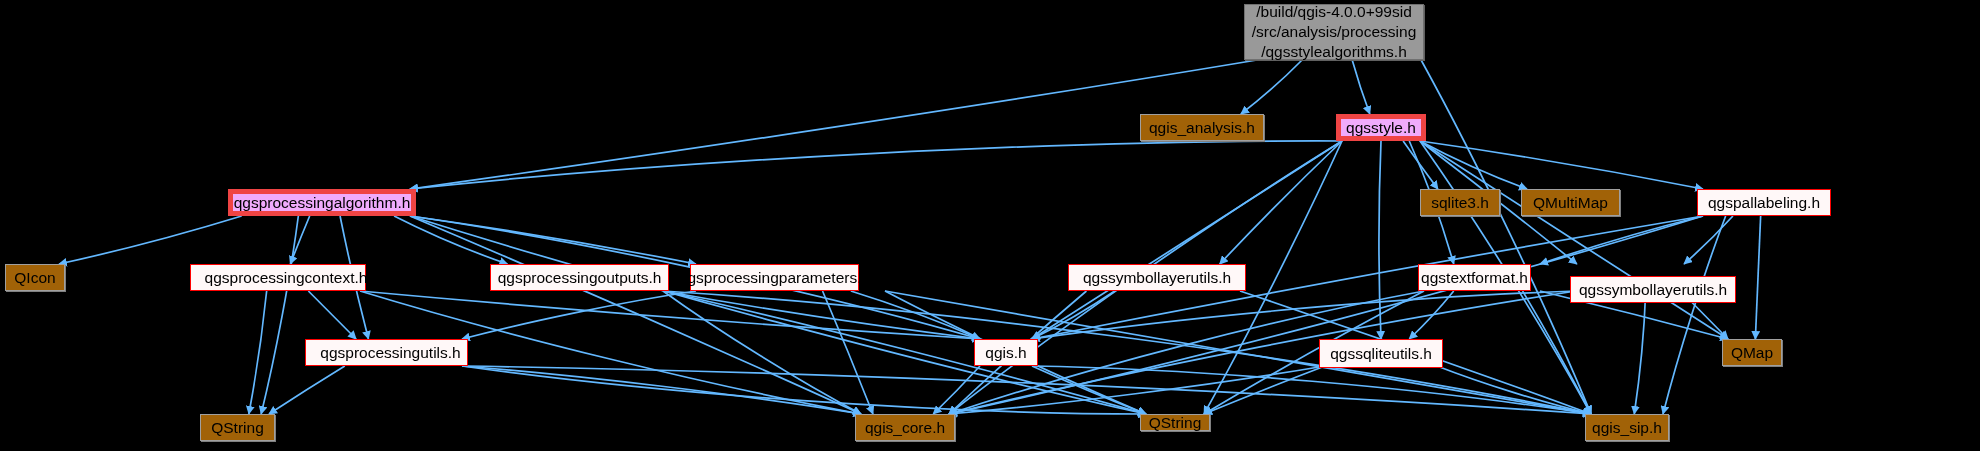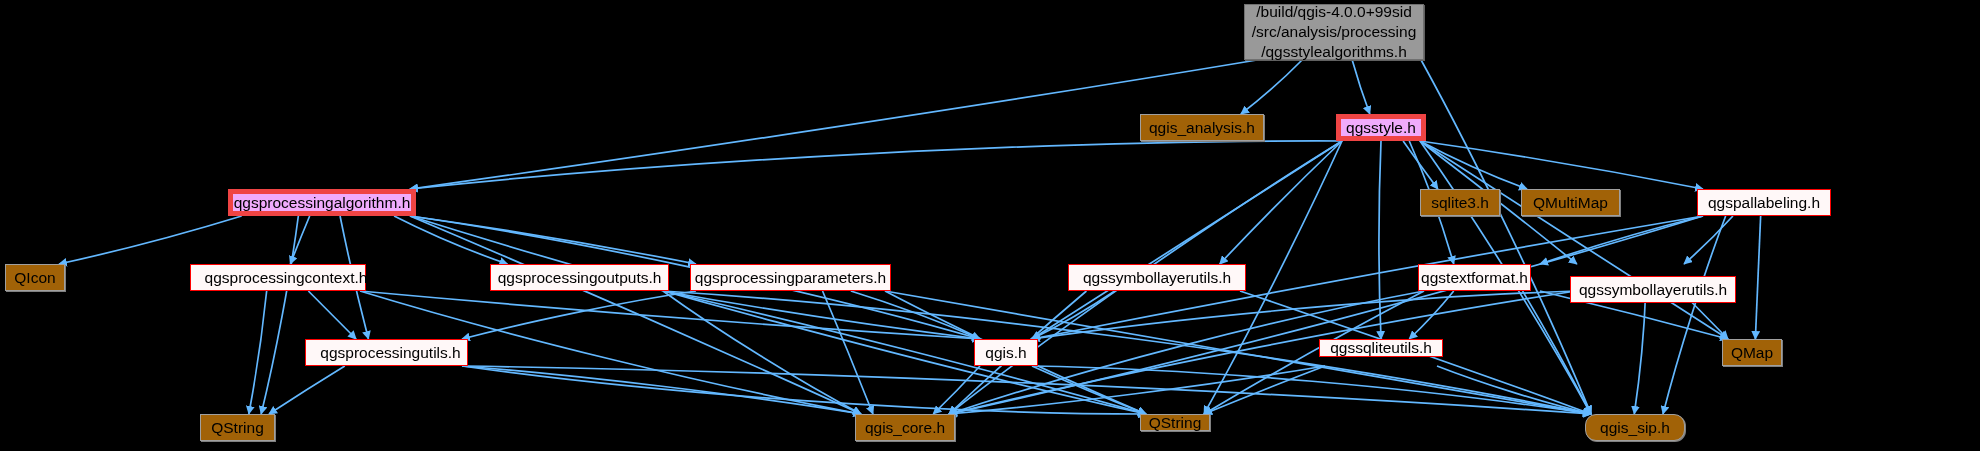--- a/index.html
+++ b/index.html
@@ -139,26 +139,26 @@
 /qgsstylealgorithms.h</div>
       <div class="node plain" style="left: 1140px; top: 114px; width: 124px; height: 27px;">qgis_analysis.h</div>
       <div class="node white" style="left: 1336px; top: 114px; width: 90px; height: 27px;">qgsstyle.h</div>
       <div class="node white" style="left: 228px; top: 189px; width: 188px; height: 27px;">qgsprocessingalgorithm.h</div>
       <div class="node plain" style="left: 1420px; top: 189px; width: 80px; height: 27px;">sqlite3.h</div>
       <div class="node plain" style="left: 1521px; top: 189px; width: 99px; height: 27px;">QMultiMap</div>
       <div class="node header" style="left: 1697px; top: 189px; width: 134px; height: 27px;">qgspallabeling.h</div>
       <div class="node plain" style="left: 5px; top: 264px; width: 60px; height: 27px;">QIcon</div>
       <div class="node header" style="left: 190px; top: 264px; width: 176px; height: 27px; padding-left: 16px;">qgsprocessingcontext.h</div>
       <div class="node header" style="left: 490px; top: 264px; width: 179px; height: 27px;">qgsprocessingoutputs.h</div>
-      <div class="node header" style="left: 690px; top: 264px; width: 201px; height: 27px;">qgsprocessingparameters.h</div>
+      <div class="node header" style="left: 690px; top: 264px; width: 169px; height: 27px;">qgsprocessingparameters.h</div>
       <div class="node header" style="left: 1068px; top: 264px; width: 178px; height: 27px;">qgssymbollayerutils.h</div>
       <div class="node header" style="left: 1418px; top: 264px; width: 113px; height: 27px;">qgstextformat.h</div>
       <div class="node header" style="left: 1570px; top: 276px; width: 166px; height: 27px;">qgssymbollayerutils.h</div>
       <div class="node header" style="left: 305px; top: 339px; width: 163px; height: 27px; padding-left: 8px;">qgsprocessingutils.h</div>
       <div class="node header" style="left: 974px; top: 339px; width: 64px; height: 27px;">qgis.h</div>
-      <div class="node header" style="left: 1319px; top: 339px; width: 124px; height: 18px;">qgssqliteutils.h</div>
+      <div class="node header" style="left: 1319px; top: 339px; width: 124px; height: 29px;">qgssqliteutils.h</div>
       <div class="node plain" style="left: 1722px; top: 339px; width: 60px; height: 27px;">QMap</div>
       <div class="node plain" style="left: 200px; top: 414px; width: 75px; height: 27px;">QString</div>
       <div class="node plain" style="left: 855px; top: 414px; width: 100px; height: 27px;">qgis_core.h</div>
       <div class="node plain" style="left: 1140px; top: 414px; width: 70px; height: 17px;">QString</div>
-      <div class="node plain" style="left: 1585px; top: 414px; width: 100px; height: 27px; border-radius: 11px;">qgis_sip.h</div>
+      <div class="node plain" style="left: 1585px; top: 414px; width: 84px; height: 27px;">qgis_sip.h</div>
     </div>
 </div>
 
 </body></html>

